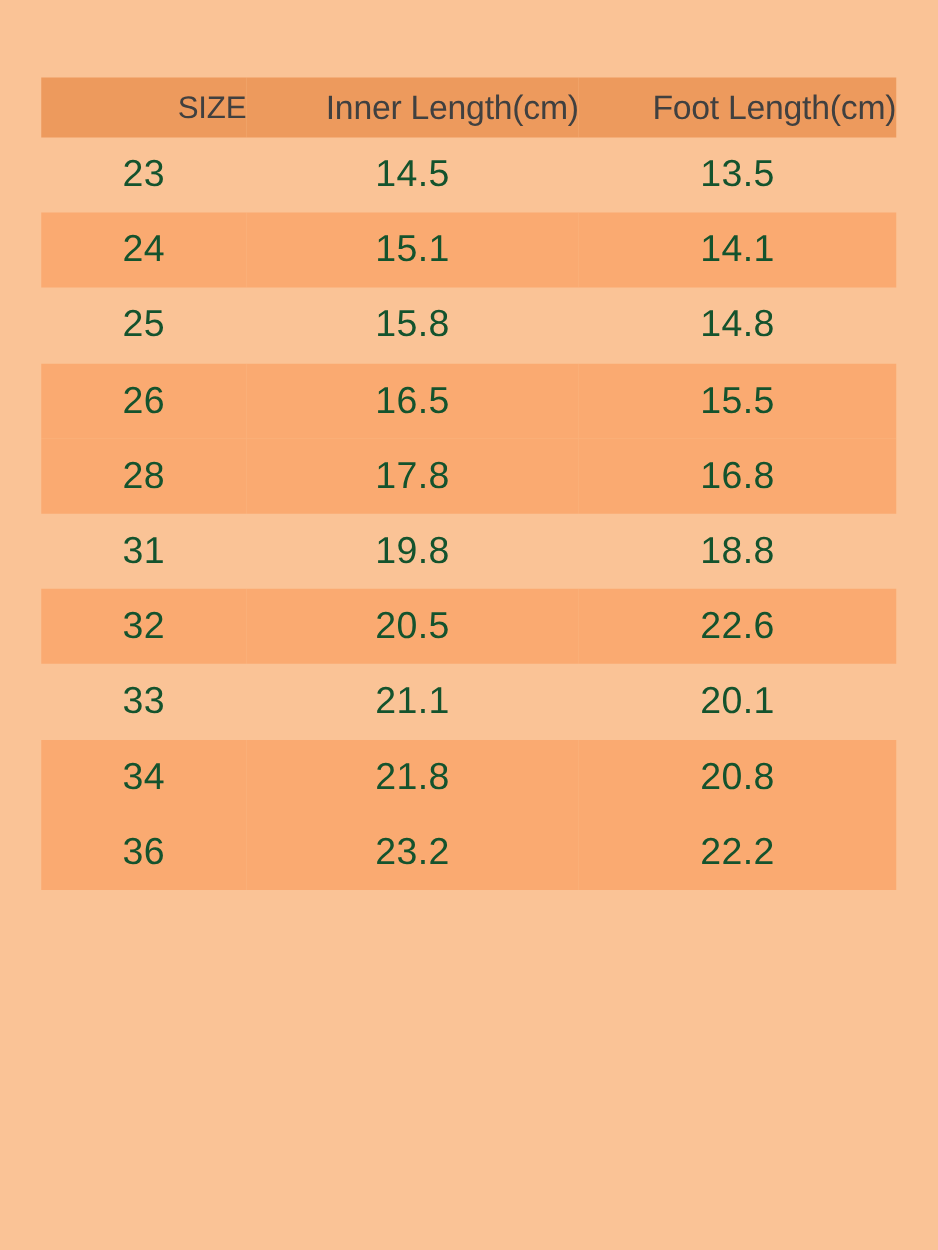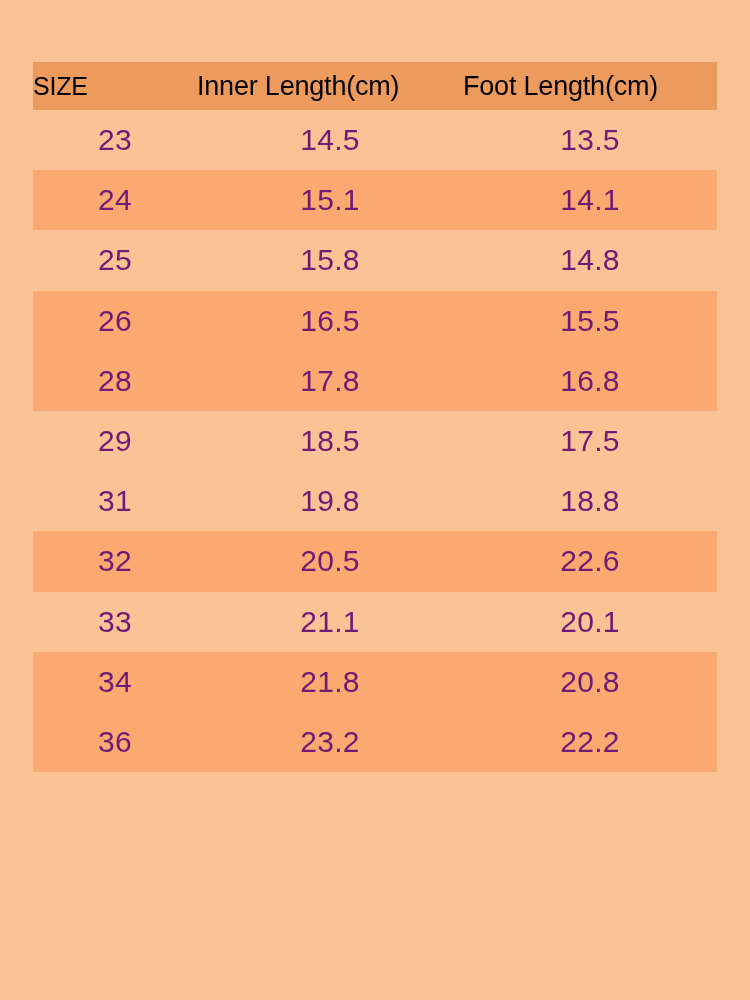--- a/index.html
+++ b/index.html
@@ -29,38 +29,38 @@
     border-collapse: collapse;
     table-layout: fixed;
   }
 
   .size-table col.col-size      { width: 164px; }
   .size-table col.col-inner     { width: 266px; }
   .size-table col.col-foot      { width: 254px; }
 
   .size-table thead th {
     background: #ed9a5d;
-    color: #000000;
+    color: #404040;
     font-size: 27px;
     font-weight: 400;
     line-height: 1;
     height: 48px;
     padding: 0;
-    text-align: left;
+    text-align: right;
     vertical-align: middle;
     letter-spacing: -0.2px;
     white-space: nowrap;
   }
 
   .size-table thead th.th-size {
     font-size: 25px;
   }
 
   .size-table tbody td {
-    color: #701a75;
+    color: #14532d;
     font-size: 30px;
     font-weight: 400;
     line-height: 1;
     height: 60.2px;
     padding: 0;
     text-align: center;
     vertical-align: middle;
     letter-spacing: 0.3px;
     white-space: nowrap;
   }
@@ -111,25 +111,20 @@
           <td>26</td>
           <td>16.5</td>
           <td>15.5</td>
         </tr>
         <tr class="row-even">
           <td>28</td>
           <td>17.8</td>
           <td>16.8</td>
         </tr>
         <tr class="row-odd">
-          <td>29</td>
-          <td>18.5</td>
-          <td>17.5</td>
-        </tr>
-        <tr class="row-odd">
           <td>31</td>
           <td>19.8</td>
           <td>18.8</td>
         </tr>
         <tr class="row-even">
           <td>32</td>
           <td>20.5</td>
           <td>22.6</td>
         </tr>
         <tr class="row-odd">

